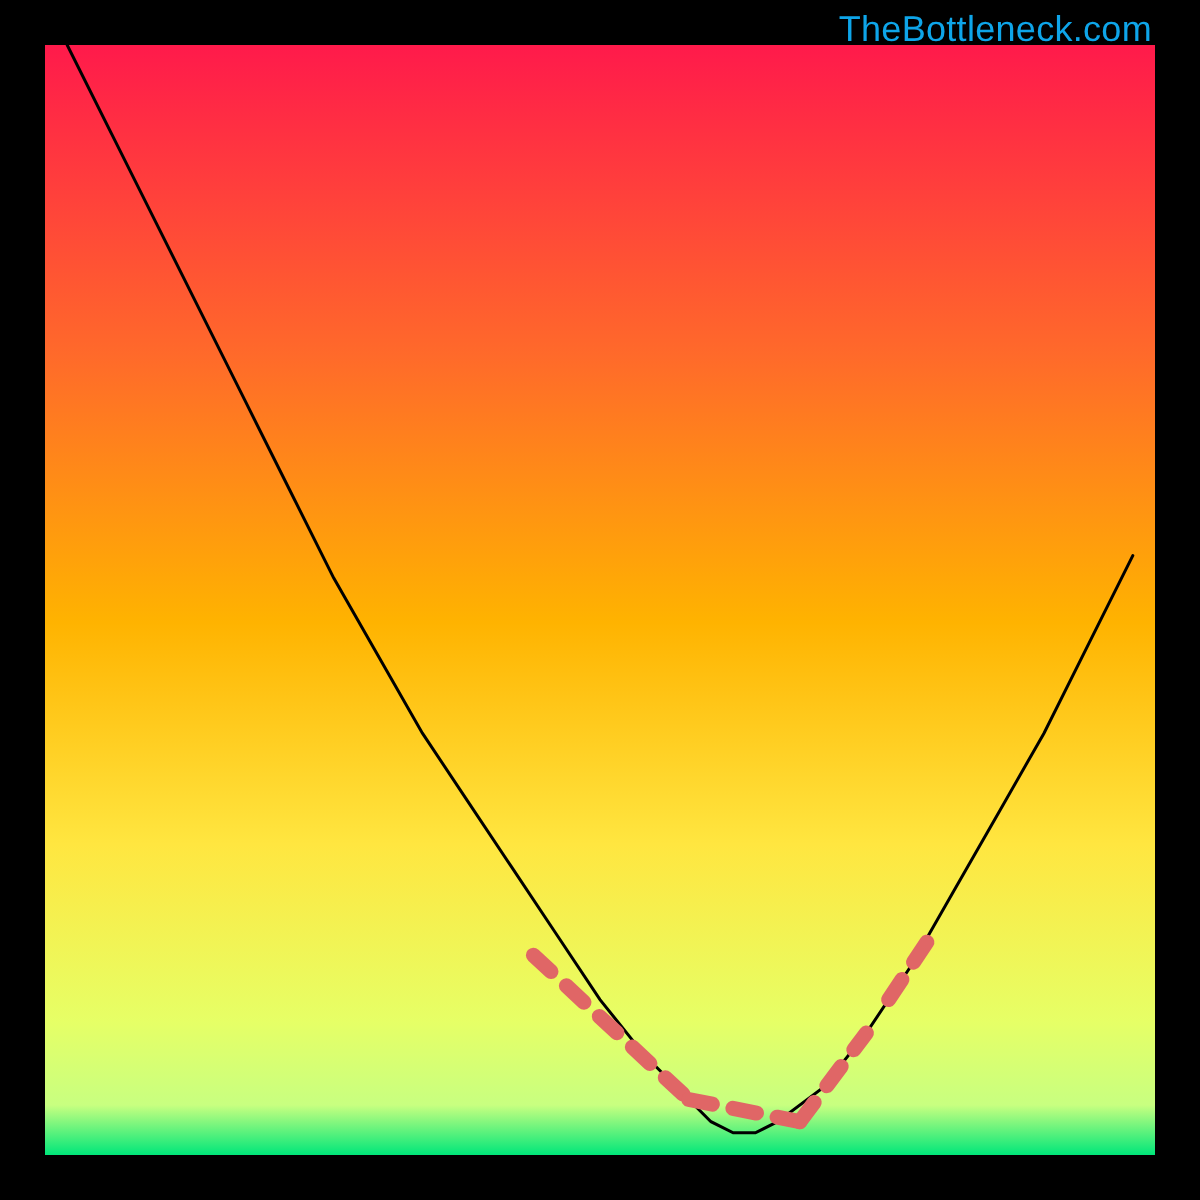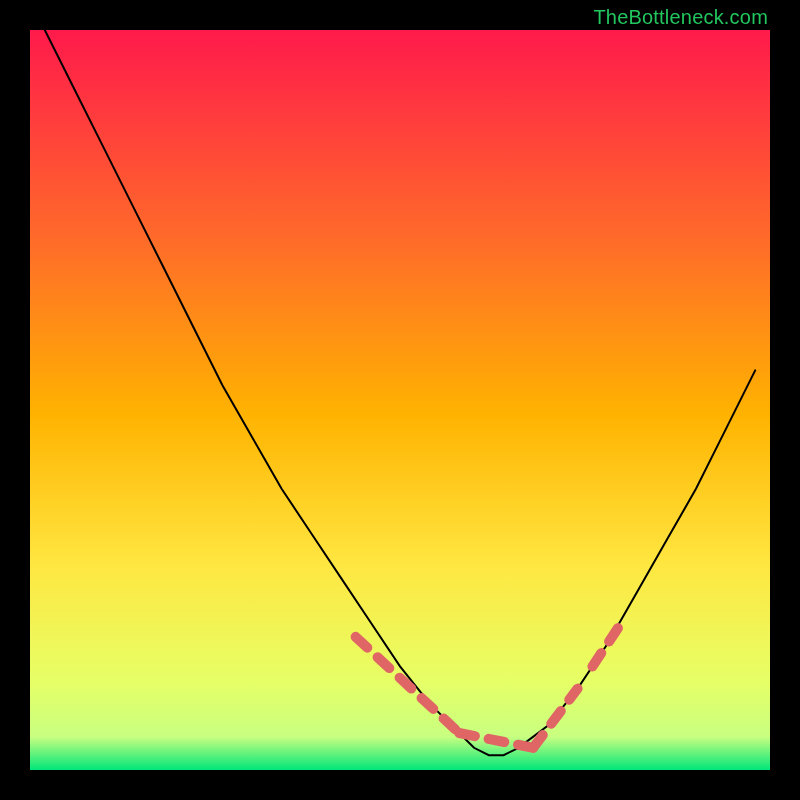--- a/index.html
+++ b/index.html
@@ -24,22 +24,22 @@
     position: absolute;
     left: 0;
     top: 0;
     width: 100%;
     height: 100%;
   }
   .attribution {
     position: absolute;
     top: 6px;
     right: 32px;
-    color: #22c55e;
-    font-size: 20px;
+    color: #0ea5e9;
+    font-size: 24px;
     letter-spacing: 0.2px;
     font-weight: 500;
   }
   svg.curve {
     position: absolute;
     left: 0;
     top: 0;
     width: 100%;
     height: 100%;
   }

